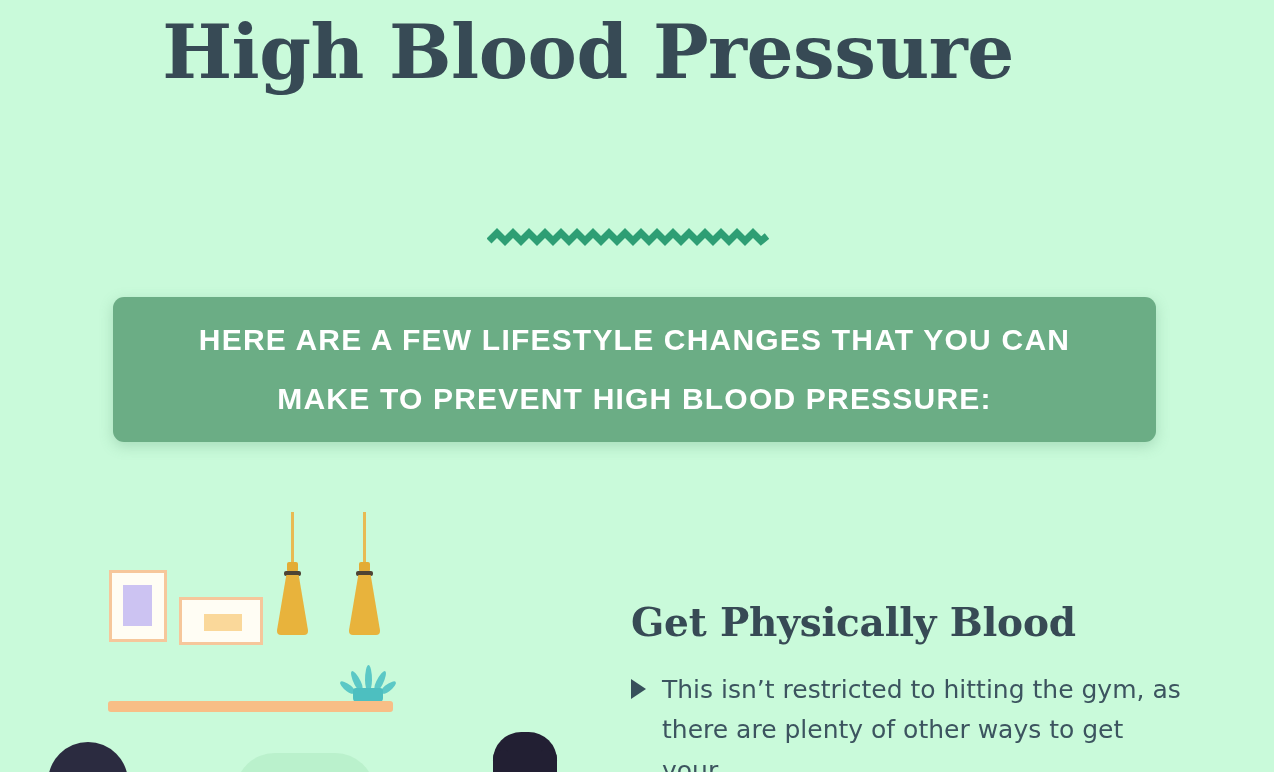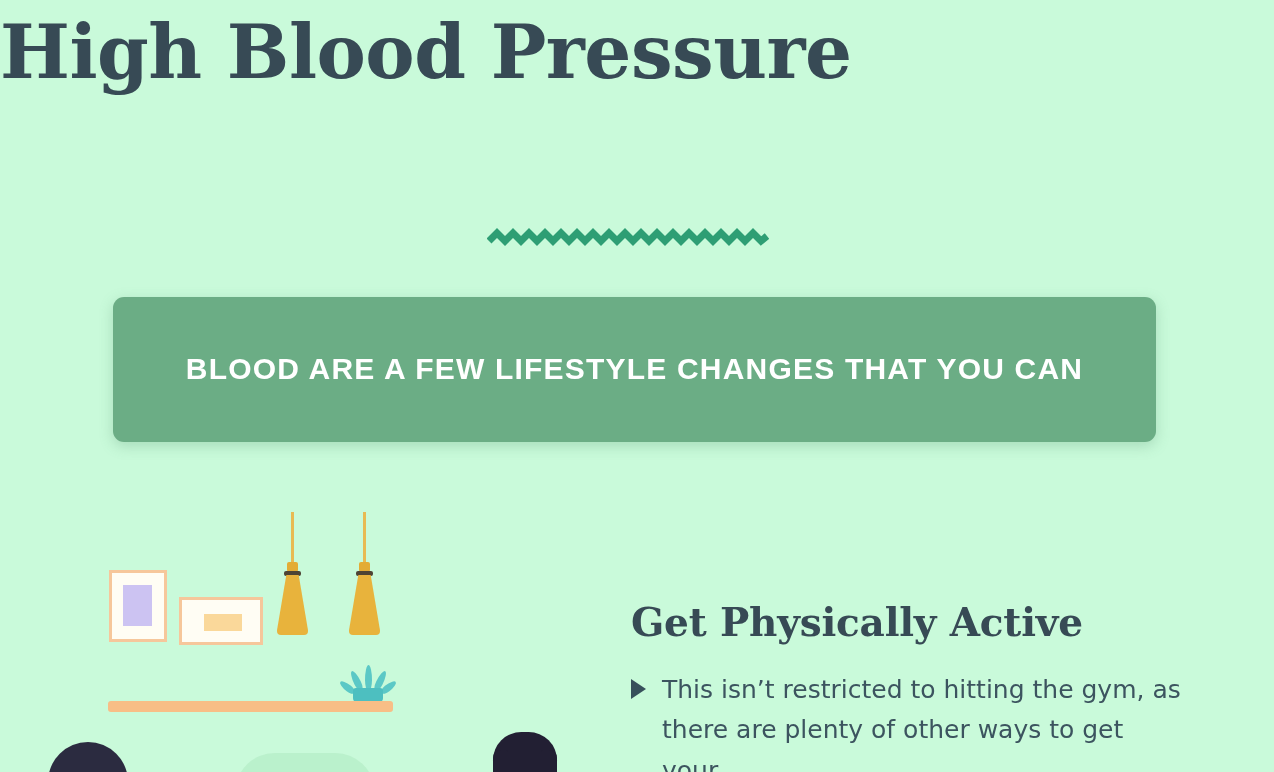--- a/index.html
+++ b/index.html
@@ -23,20 +23,21 @@
     height:772px;
     overflow:hidden;
     background:#c9fada;
   }
 
   
   .title-block {
     position:absolute;
     left:0; top:14px;
     width:1176px;
+    text-align:center;
   }
   .title-line {
     font-family:"DejaVu Serif", serif;
     font-weight:700;
     color:#374a55;
     font-size:74px;
     line-height:1.04;
     letter-spacing:-0.5px;
   }
 
@@ -286,21 +287,22 @@
     <div class="title-line">High Blood Pressure</div>
   </div>
 
   <div class="divider">
     <svg viewBox="0 0 282 18" preserveAspectRatio="none" aria-hidden="true">
       <polyline points="2,13 10,5 18,13 26,5 34,13 42,5 50,13 58,5 66,13 74,5 82,13 90,5 98,13 106,5 114,13 122,5 130,13 138,5 146,13 154,5 162,13 170,5 178,13 186,5 194,13 202,5 210,13 218,5 226,13 234,5 242,13 250,5 258,13 266,5 274,13 280,8" fill="none" stroke="#2e9e74" stroke-width="7" stroke-linejoin="miter" stroke-linecap="butt"></polyline>
     </svg>
   </div>
 
   <div class="banner">
-    <div class="banner-line">BLOOD ARE A FEW LIFESTYLE CHANGES THAT YOU CAN</div>
+    <div class="banner-line">HERE ARE A FEW LIFESTYLE CHANGES THAT YOU CAN</div>
+    <div class="banner-line">MAKE TO PREVENT HIGH BLOOD PRESSURE:</div>
   </div>
 
   <div class="illustration">
 
     <div class="floor-blob"></div>
 
     <div class="frame frame-portrait">
       <div class="frame-inner"></div>
     </div>
 
@@ -343,20 +345,20 @@
       <div class="brow-l"></div>
       <div class="brow-r"></div>
       <div class="hair-top"></div>
       <div class="hair-side-l"></div>
       <div class="hair-side-r"></div>
     </div>
 
   </div>
 
   <div class="content">
-    <div class="section-heading">Get Physically Active</div>
+    <div class="section-heading">Get Physically Blood</div>
     <div class="bullet-row">
       <div class="bullet-marker"></div>
       <div class="bullet-text">This isn’t restricted to hitting the gym, as there are plenty of other ways to get your</div>
     </div>
   </div>
 
 </div>
 
 </body></html>

